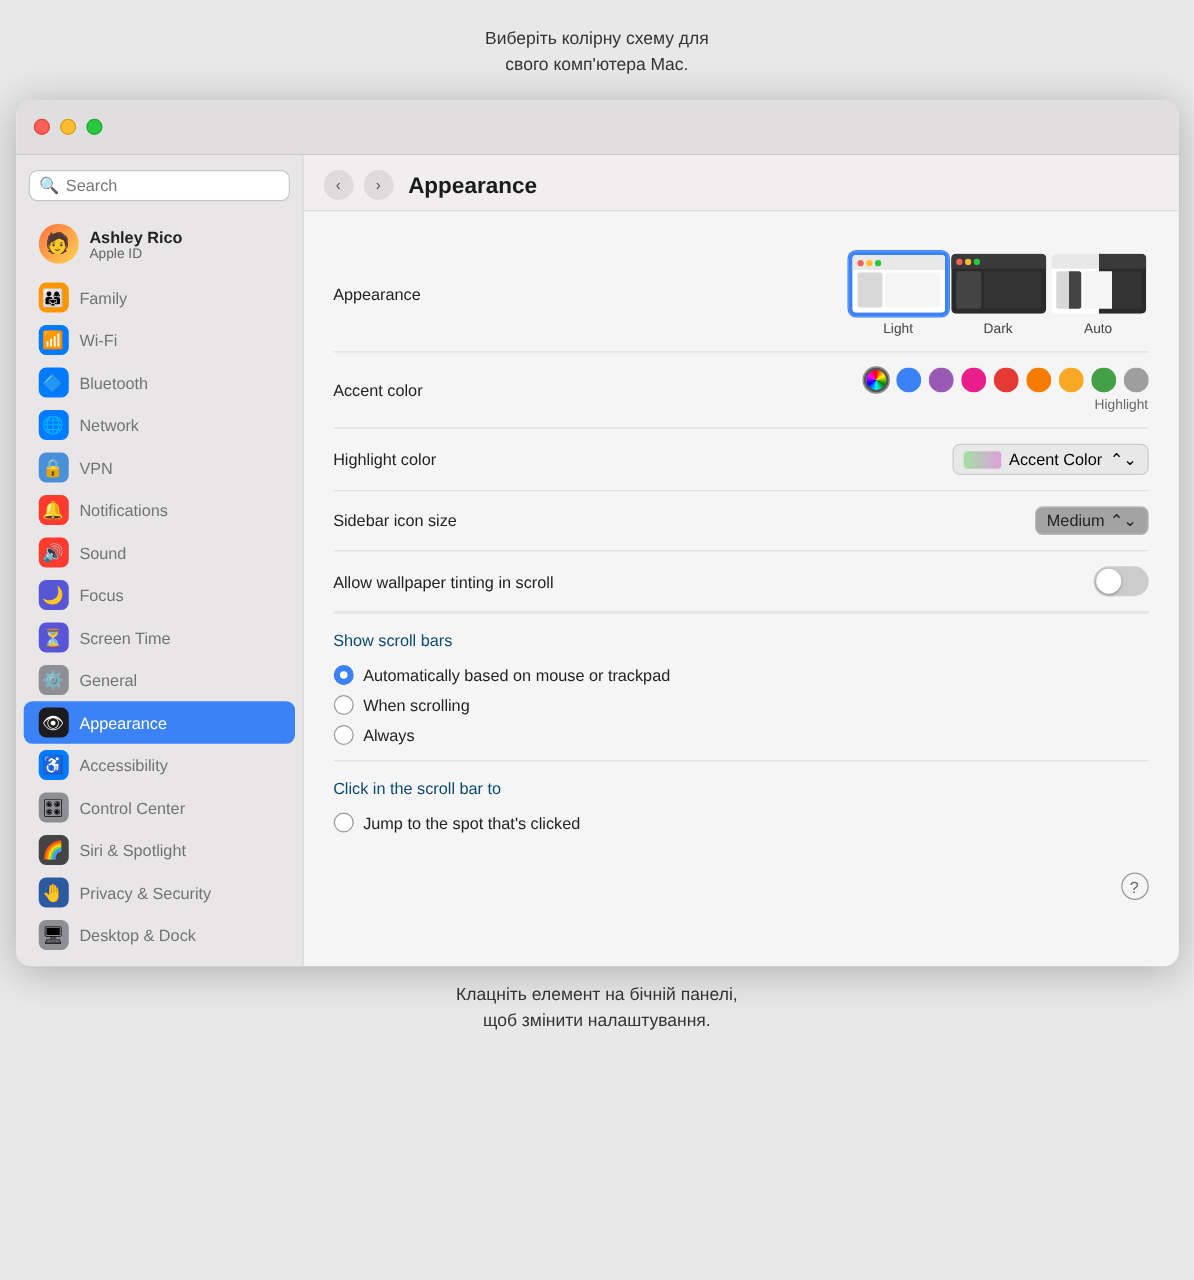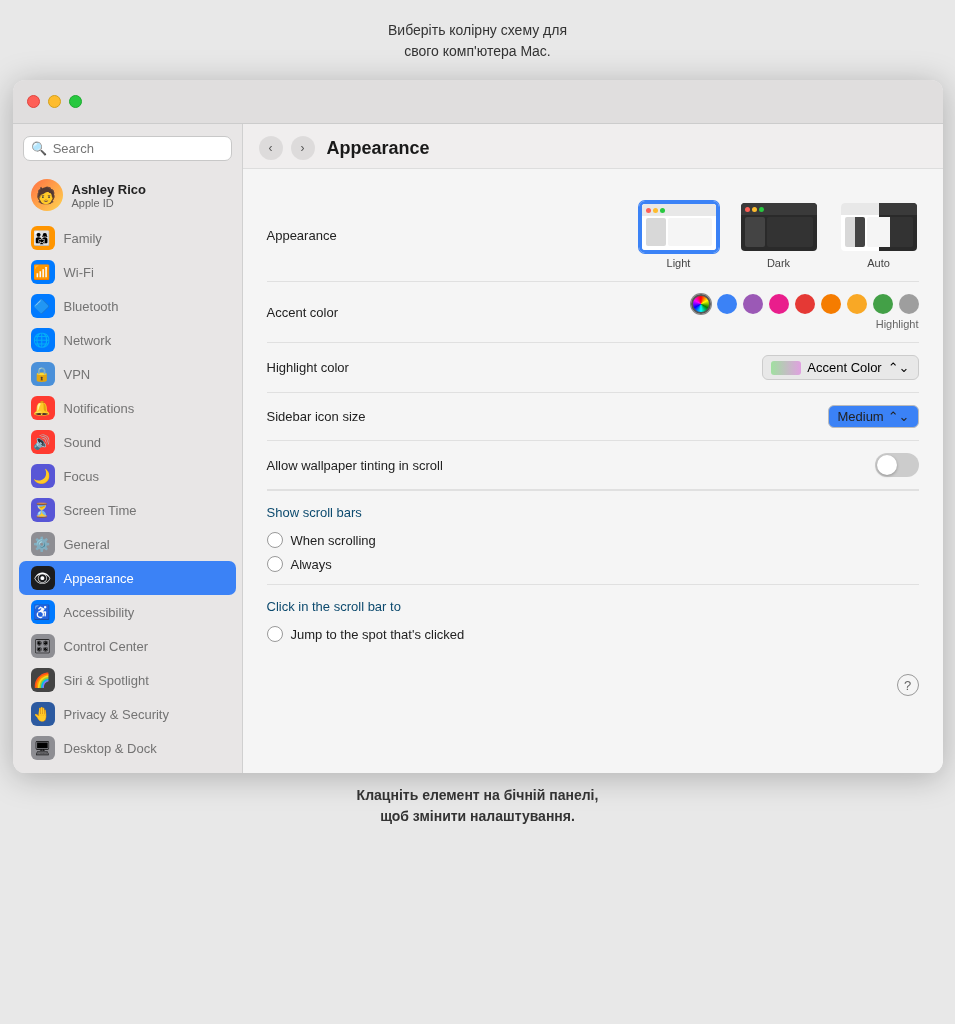--- a/index.html
+++ b/index.html
@@ -238,21 +238,21 @@
       display: flex;
       align-items: center;
       gap: 8px;
       flex: 1;
       justify-content: flex-end;
     }
 
     
     .theme-options {
       display: flex;
-      gap: 20px;
+      gap: 0;
       align-items: flex-start;
     }
 
     .theme-option {
       display: flex;
       flex-direction: column;
       align-items: center;
       gap: 4px;
       cursor: pointer;
     }
@@ -467,39 +467,38 @@
       align-items: center;
       justify-content: center;
       font-size: 13px;
       color: #666;
       cursor: pointer;
       margin-left: auto;
       margin-top: 8px;
     }
 
     .select-dropdown {
-      background: #3b82f6;
+      background: #a3a3a3;
       border: 1px solid #bbb;
       border-radius: 6px;
       padding: 3px 8px;
       font-size: 13px;
       color: #222;
       cursor: pointer;
       display: flex;
       align-items: center;
       gap: 4px;
     }
 
     .tooltip-bottom {
       text-align: center;
       font-size: 14px;
       color: #333;
       margin-top: 12px;
       line-height: 1.5;
-      font-weight: bold;
     }
 
     .callout-line-top {
       display: flex;
       flex-direction: column;
       align-items: center;
       margin-bottom: 6px;
     }
   </style>
 </head>
@@ -718,20 +717,24 @@
           <div class="setting-control">
             <div class="toggle">
               <div class="toggle-knob"></div>
             </div>
           </div>
         </div>
 
         <div class="radio-section">
           <p class="radio-section-title">Show scroll bars</p>
           <div class="radio-option">
+            <div class="radio-circle checked"></div>
+            <span class="radio-label">Automatically based on mouse or trackpad</span>
+          </div>
+          <div class="radio-option">
             <div class="radio-circle"></div>
             <span class="radio-label">When scrolling</span>
           </div>
           <div class="radio-option">
             <div class="radio-circle"></div>
             <span class="radio-label">Always</span>
           </div>
         </div>
 
         <div class="radio-section">

